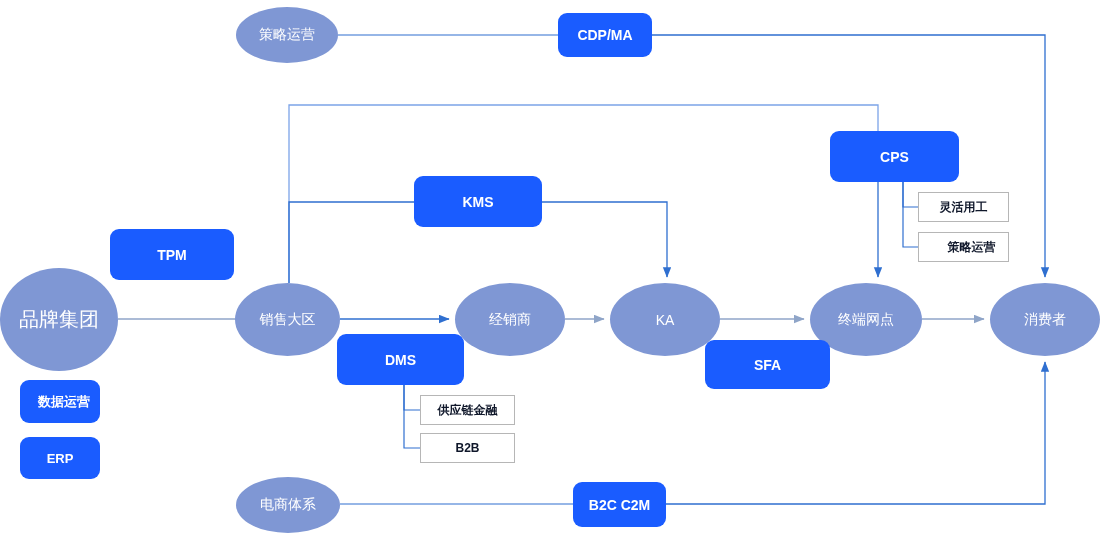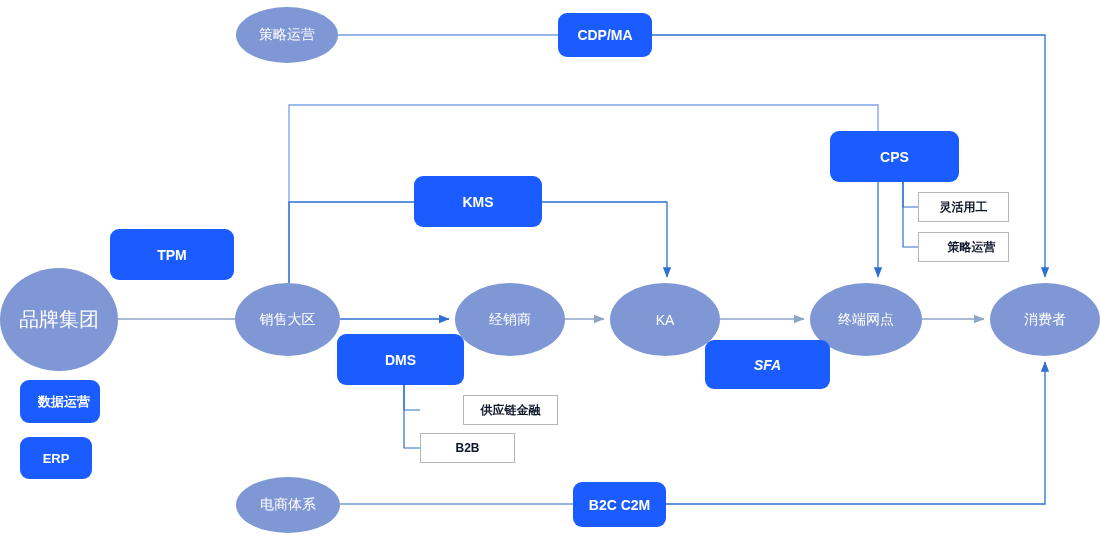--- a/index.html
+++ b/index.html
@@ -98,39 +98,39 @@
   </div>
   <div class="node blue-box" style="left:414px;top:176px;width:128px;height:51px;font-size:14px;">
     <span>KMS</span>
   </div>
   <div class="node blue-box" style="left:110px;top:229px;width:124px;height:51px;font-size:14px;">
     <span>TPM</span>
   </div>
   <div class="node blue-box" style="left:337px;top:334px;width:127px;height:51px;font-size:14px;">
     <span>DMS</span>
   </div>
-  <div class="node blue-box" style="left:705px;top:340px;width:125px;height:49px;font-size:14px;font-style:italic;">
+  <div class="node blue-box" style="left:705px;top:340px;width:125px;height:49px;font-size:14px;">
     <span>SFA</span>
   </div>
   <div class="node blue-box" style="left:20px;top:380px;width:80px;height:43px;font-size:13px;padding-left:8px;">
     <span>数据运营</span>
   </div>
-  <div class="node blue-box" style="left:20px;top:437px;width:72px;height:42px;font-size:13px;">
+  <div class="node blue-box" style="left:20px;top:437px;width:80px;height:42px;font-size:13px;">
     <span>ERP</span>
   </div>
   <div class="node blue-box" style="left:573px;top:482px;width:93px;height:45px;font-size:14px;">
     <span>B2C C2M</span>
   </div>
 
   <div class="node white-box" style="left:918px;top:192px;width:91px;height:30px;">
     <span>灵活用工</span>
   </div>
   <div class="node white-box" style="left:918px;top:232px;width:91px;height:30px;padding-left:16px;">
     <span>策略运营</span>
   </div>
-  <div class="node white-box" style="left:420px;top:395px;width:95px;height:30px;margin-left:43px;">
+  <div class="node white-box" style="left:420px;top:395px;width:95px;height:30px;">
     <span>供应链金融</span>
   </div>
   <div class="node white-box" style="left:420px;top:433px;width:95px;height:30px;">
     <span>B2B</span>
   </div>
 
 </div>
 
 </body></html>

